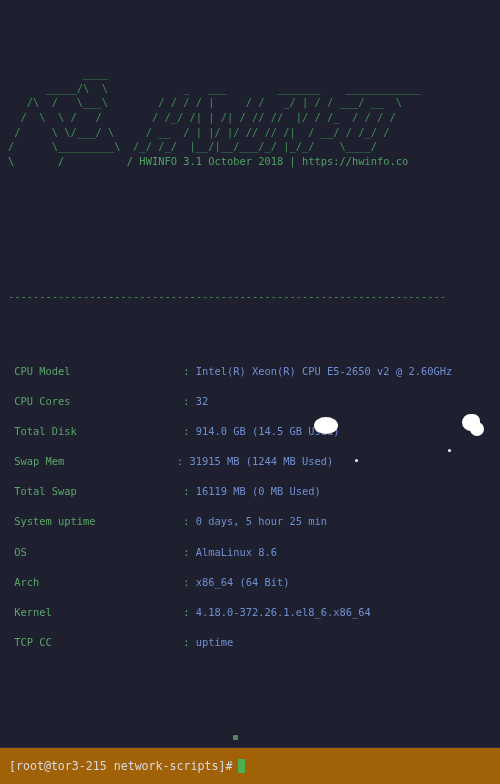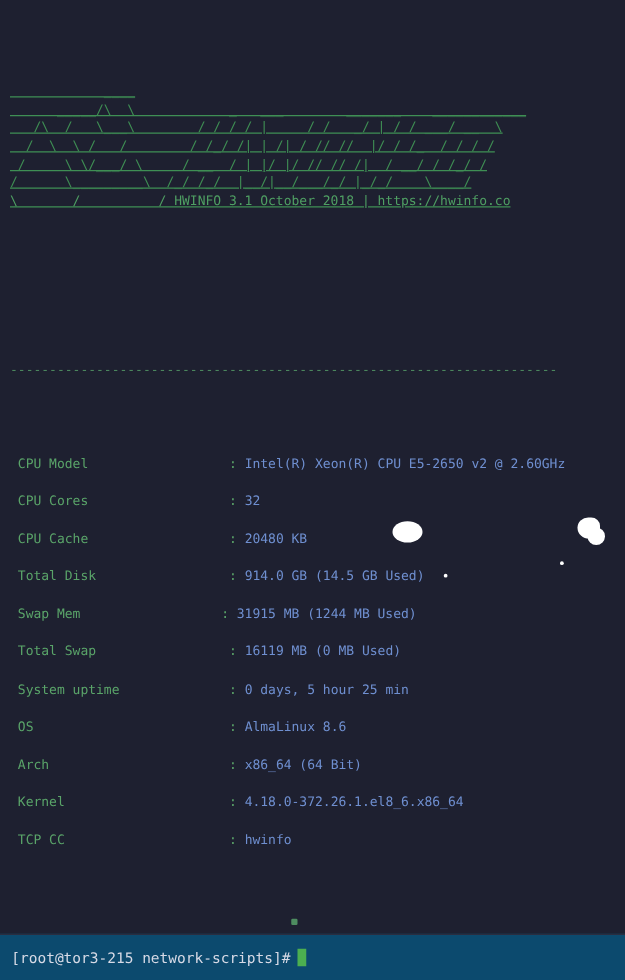--- a/index.html
+++ b/index.html
@@ -36,21 +36,20 @@
   }
   pre {
     margin: 0;
     font: inherit;
     white-space: pre;
   }
   .ascii {
     color: #3f8f54;
     display: block;
     line-height: 14.6px;
-    text-decoration: underline;
   }
   .ascii .brand { color: #4f9f63; }
 
   .divider {
     color: #4e8c60;
     display: block;
   }
   .blank { display: block; height: 15.05px; }
 
   .row { display: block; }
@@ -58,21 +57,21 @@
   .colon { color: #5aa469; }
   .val   { color: #6f8fd0; }
 
   
   .prompt-bar {
     position: absolute;
     left: 0;
     top: 747px;
     width: 500px;
     height: 37px;
-    background: #0c4a6e;
+    background: #a16207;
     border-top: 1px solid #2a2d3f;
     box-sizing: border-box;
     display: flex;
     align-items: center;
     padding-left: 9px;
     font-size: 11.6px;
     color: #d7dae6;
     font-family: "DejaVu Sans Mono", "Liberation Mono", monospace;
   }
   .cursor {
@@ -115,29 +114,28 @@
 <span class="brand">\       /          / HWINFO 3.1 October 2018 | https://hwinfo.co</span></pre>
 
     <pre class="blank"> </pre>
 
     
     <pre class="divider">----------------------------------------------------------------------</pre>
 
     
     <pre><span class="row"> <span class="label">CPU Model</span><span class="label">                  </span><span class="colon">: </span><span class="val">Intel(R) Xeon(R) CPU E5-2650 v2 @ 2.60GHz</span></span>
 <span class="row"> <span class="label">CPU Cores</span><span class="label">                  </span><span class="colon">: </span><span class="val">32</span></span>
-<span class="row"> <span class="label">CPU Cache</span><span class="label">                  </span><span class="colon">: </span><span class="val">20480 KB</span></span>
 <span class="row"> <span class="label">Total Disk</span><span class="label">                 </span><span class="colon">: </span><span class="val">914.0 GB (14.5 GB Used)</span></span>
 <span class="row"> <span class="label">Swap Mem</span><span class="label">                  </span><span class="colon">: </span><span class="val">31915 MB (1244 MB Used)</span></span>
 <span class="row"> <span class="label">Total Swap</span><span class="label">                 </span><span class="colon">: </span><span class="val">16119 MB (0 MB Used)</span></span>
 <span class="row"> <span class="label">System uptime</span><span class="label">              </span><span class="colon">: </span><span class="val">0 days, 5 hour 25 min</span></span>
 <span class="row"> <span class="label">OS</span><span class="label">                         </span><span class="colon">: </span><span class="val">AlmaLinux 8.6</span></span>
 <span class="row"> <span class="label">Arch</span><span class="label">                       </span><span class="colon">: </span><span class="val">x86_64 (64 Bit)</span></span>
 <span class="row"> <span class="label">Kernel</span><span class="label">                     </span><span class="colon">: </span><span class="val">4.18.0-372.26.1.el8_6.x86_64</span></span>
-<span class="row"> <span class="label">TCP CC</span><span class="label">                     </span><span class="colon">: </span><span class="val">hwinfo</span></span>
+<span class="row"> <span class="label">TCP CC</span><span class="label">                     </span><span class="colon">: </span><span class="val">uptime</span></span>
 
 
 
 
 
 </pre>
 
     
     
 

